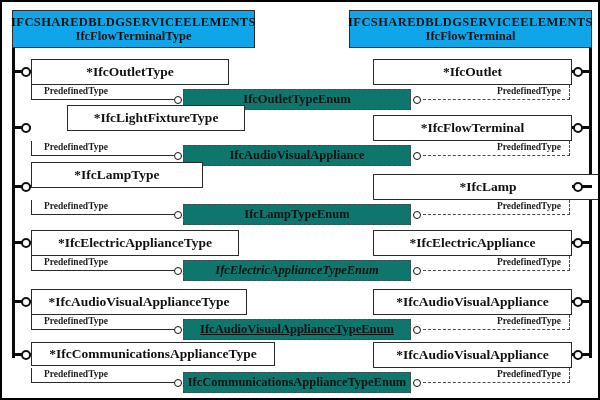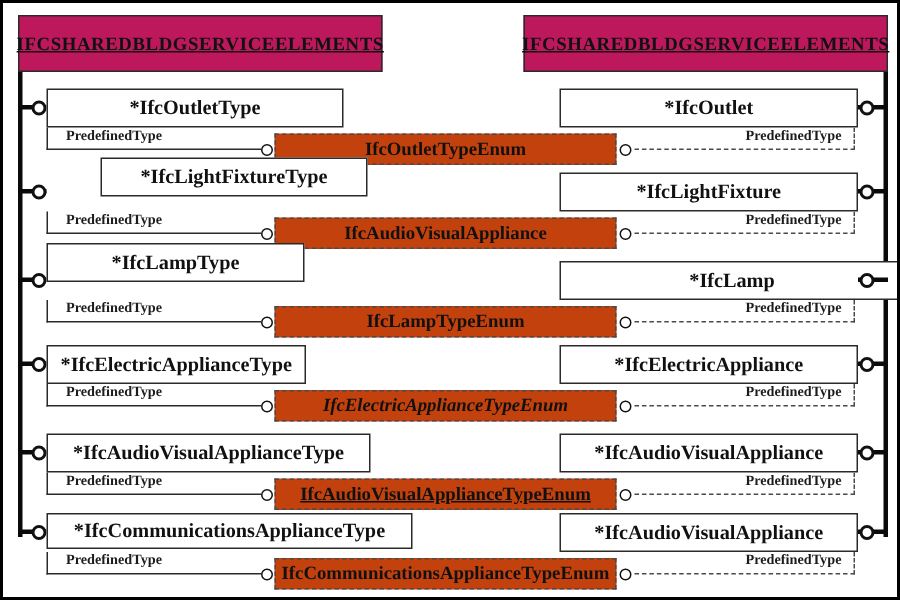--- a/index.html
+++ b/index.html
@@ -2,35 +2,35 @@
 <html><head>
 <meta charset="utf-8">
 <style>
   html,body{margin:0;padding:0;background:#888;}
   #canvas{
     position:relative; width:600px; height:400px; background:#fff;
     border:2px solid #000; box-sizing:border-box; overflow:hidden;
     font-family:"Liberation Serif","DejaVu Serif",serif; color:#111;
   }
   .hdr{
-    position:absolute; border:1.6px solid #2a2a2a; background:#be185d;
+    position:absolute; border:1.6px solid #2a2a2a; background:#0ea5e9;
     display:flex; flex-direction:column; justify-content:center; align-items:center;
-    text-align:center; box-sizing:border-box;text-decoration:underline;
+    text-align:center; box-sizing:border-box;
   }
   .hdr .l1{font-size:12.5px; font-weight:bold; letter-spacing:.4px; line-height:14px; white-space:nowrap;}
   .hdr .l2{font-size:12.5px; font-weight:bold; line-height:14px; white-space:nowrap;}
   .bus{position:absolute; background:#0a0a0a;}
   .stub{position:absolute; background:#0a0a0a; height:3px;}
   .ebox{
     position:absolute; border:1.6px solid #2a2a2a; background:#fff; box-sizing:border-box;
     display:flex; align-items:center; justify-content:center;
     font-size:13.5px; font-weight:bold; white-space:nowrap;
   }
   .enum-box{
-    position:absolute; border:1.7px dashed #4a4a4a; background:#c2410c; box-sizing:border-box;
+    position:absolute; border:1.7px dashed #4a4a4a; background:#0f766e; box-sizing:border-box;
     display:flex; align-items:center; justify-content:center;
     font-size:12.5px; font-weight:bold; white-space:nowrap;
   }
   .attr-left{
     position:absolute; box-sizing:border-box;
     border-left:1.4px solid #2a2a2a; border-bottom:1.4px solid #2a2a2a;
     font-size:9.5px; font-weight:bold; color:#1c1c1c;
     padding:1px 0 0 12px; white-space:nowrap;
   }
   .attr-right{
@@ -45,23 +45,25 @@
   }
   .circ.big{width:10px; height:10px; border-width:2.2px;}
 </style>
 </head>
 <body>
 
 <div id="canvas">
 
   <div class="hdr" style="left:10px; top:8px; width:243px; height:38px;">
     <div class="l1">IFCSHAREDBLDGSERVICEELEMENTS</div>
+    <div class="l2">IfcFlowTerminalType</div>
   </div>
   <div class="hdr" style="left:347px; top:8px; width:243px; height:38px;">
     <div class="l1">IFCSHAREDBLDGSERVICEELEMENTS</div>
+    <div class="l2">IfcFlowTerminal</div>
   </div>
 
   <div class="bus" style="left:10px; top:46px; width:3px; height:310px;"></div>
   <div class="bus" style="left:587px; top:46px; width:3px; height:310px;"></div>
 
   <div id="rows">
       <div class="stub" style="left: 11px; top: 68px; width: 18px;"></div>
       <div class="circ big" style="left: 19px; top: 65px;"></div>
       <div class="ebox" style="left: 29px; top: 57px; width: 198px; height: 26px;">*IfcOutletType</div>
       <div class="attr-left" style="left: 29px; top: 83px; width: 143px; height: 15px;">PredefinedType</div>
@@ -73,37 +75,37 @@
       <div class="stub" style="left: 570px; top: 68px; width: 20px;"></div>
       <div class="circ big" style="left: 571px; top: 65px;"></div>
       <div class="stub" style="left: 11px; top: 124px; width: 18px;"></div>
       <div class="circ big" style="left: 19px; top: 121px;"></div>
       <div class="ebox" style="left: 29px; top: 103px; width: 178px; height: 26px; margin-left: 36px;">*IfcLightFixtureType</div>
       <div class="attr-left" style="left: 29px; top: 139px; width: 143px; height: 15px;">PredefinedType</div>
       <div class="circ" style="left: 172px; top: 150px;"></div>
       <div class="enum-box" style="left: 181px; top: 143px; width: 228px; height: 21px;">IfcAudioVisualAppliance</div>
       <div class="circ" style="left: 411px; top: 150px;"></div>
       <div class="attr-right" style="left: 421px; top: 139px; width: 147px; height: 15px;">PredefinedType</div>
-      <div class="ebox" style="left: 371px; top: 113px; width: 199px; height: 26px;">*IfcLightFixture</div>
+      <div class="ebox" style="left: 371px; top: 113px; width: 199px; height: 26px;">*IfcFlowTerminal</div>
       <div class="stub" style="left: 570px; top: 124px; width: 20px;"></div>
       <div class="circ big" style="left: 571px; top: 121px;"></div>
       <div class="stub" style="left: 11px; top: 183px; width: 18px;"></div>
       <div class="circ big" style="left: 19px; top: 180px;"></div>
       <div class="ebox" style="left: 29px; top: 160px; width: 172px; height: 26px;">*IfcLampType</div>
       <div class="attr-left" style="left: 29px; top: 198px; width: 143px; height: 15px;">PredefinedType</div>
       <div class="circ" style="left: 172px; top: 209px;"></div>
       <div class="enum-box" style="left: 181px; top: 202px; width: 228px; height: 21px;">IfcLampTypeEnum</div>
       <div class="circ" style="left: 411px; top: 209px;"></div>
       <div class="attr-right" style="left: 421px; top: 198px; width: 147px; height: 15px;">PredefinedType</div>
       <div class="ebox" style="left: 371px; top: 172px; width: 230px; height: 26px;">*IfcLamp</div>
       <div class="stub" style="left: 570px; top: 183px; width: 20px;"></div>
       <div class="circ big" style="left: 571px; top: 180px;"></div>
       <div class="stub" style="left: 11px; top: 239px; width: 18px;"></div>
       <div class="circ big" style="left: 19px; top: 236px;"></div>
-      <div class="ebox" style="left: 29px; top: 228px; width: 173px; height: 26px;">*IfcElectricApplianceType</div>
+      <div class="ebox" style="left: 29px; top: 228px; width: 208px; height: 26px;">*IfcElectricApplianceType</div>
       <div class="attr-left" style="left: 29px; top: 254px; width: 143px; height: 15px;">PredefinedType</div>
       <div class="circ" style="left: 172px; top: 265px;"></div>
       <div class="enum-box" style="left: 181px; top: 258px; width: 228px; height: 21px; font-style: italic;">IfcElectricApplianceTypeEnum</div>
       <div class="circ" style="left: 411px; top: 265px;"></div>
       <div class="attr-right" style="left: 421px; top: 254px; width: 147px; height: 15px;">PredefinedType</div>
       <div class="ebox" style="left: 371px; top: 228px; width: 199px; height: 26px;">*IfcElectricAppliance</div>
       <div class="stub" style="left: 570px; top: 239px; width: 20px;"></div>
       <div class="circ big" style="left: 571px; top: 236px;"></div>
       <div class="stub" style="left: 11px; top: 298px; width: 18px;"></div>
       <div class="circ big" style="left: 19px; top: 295px;"></div>

